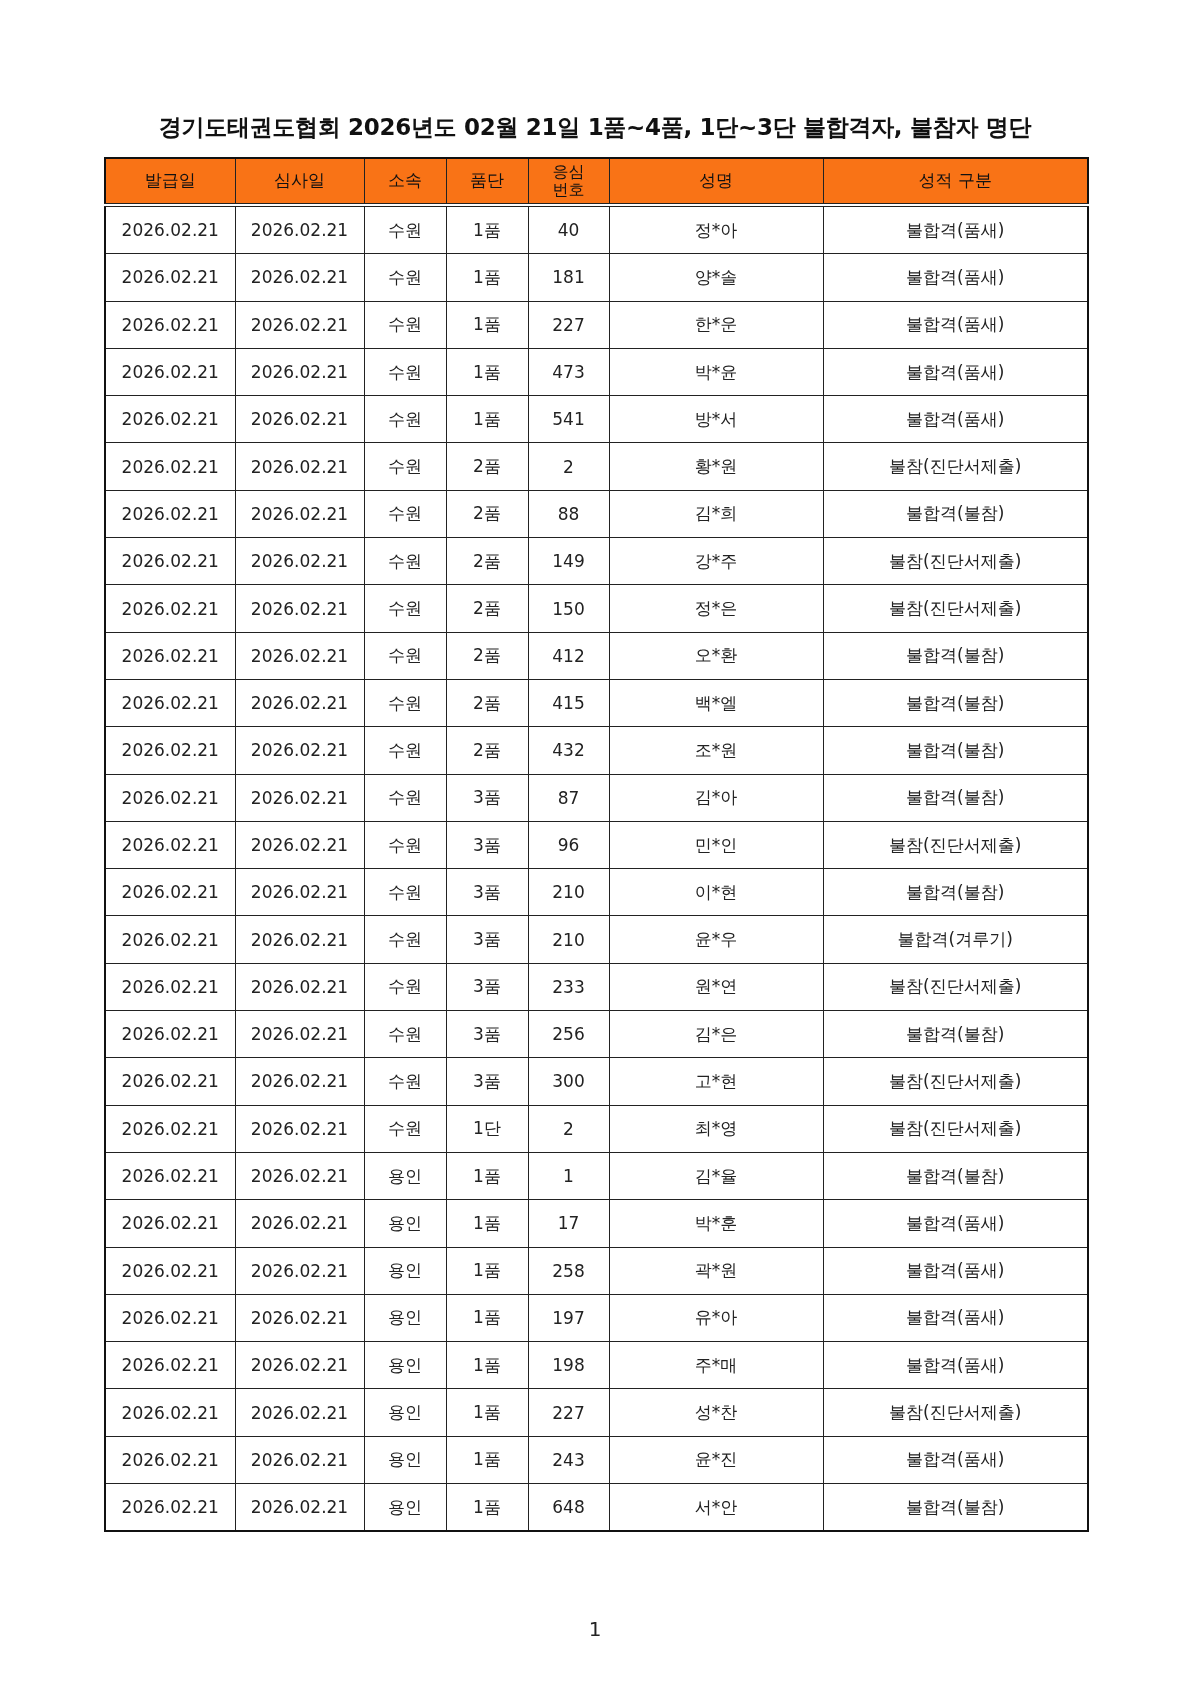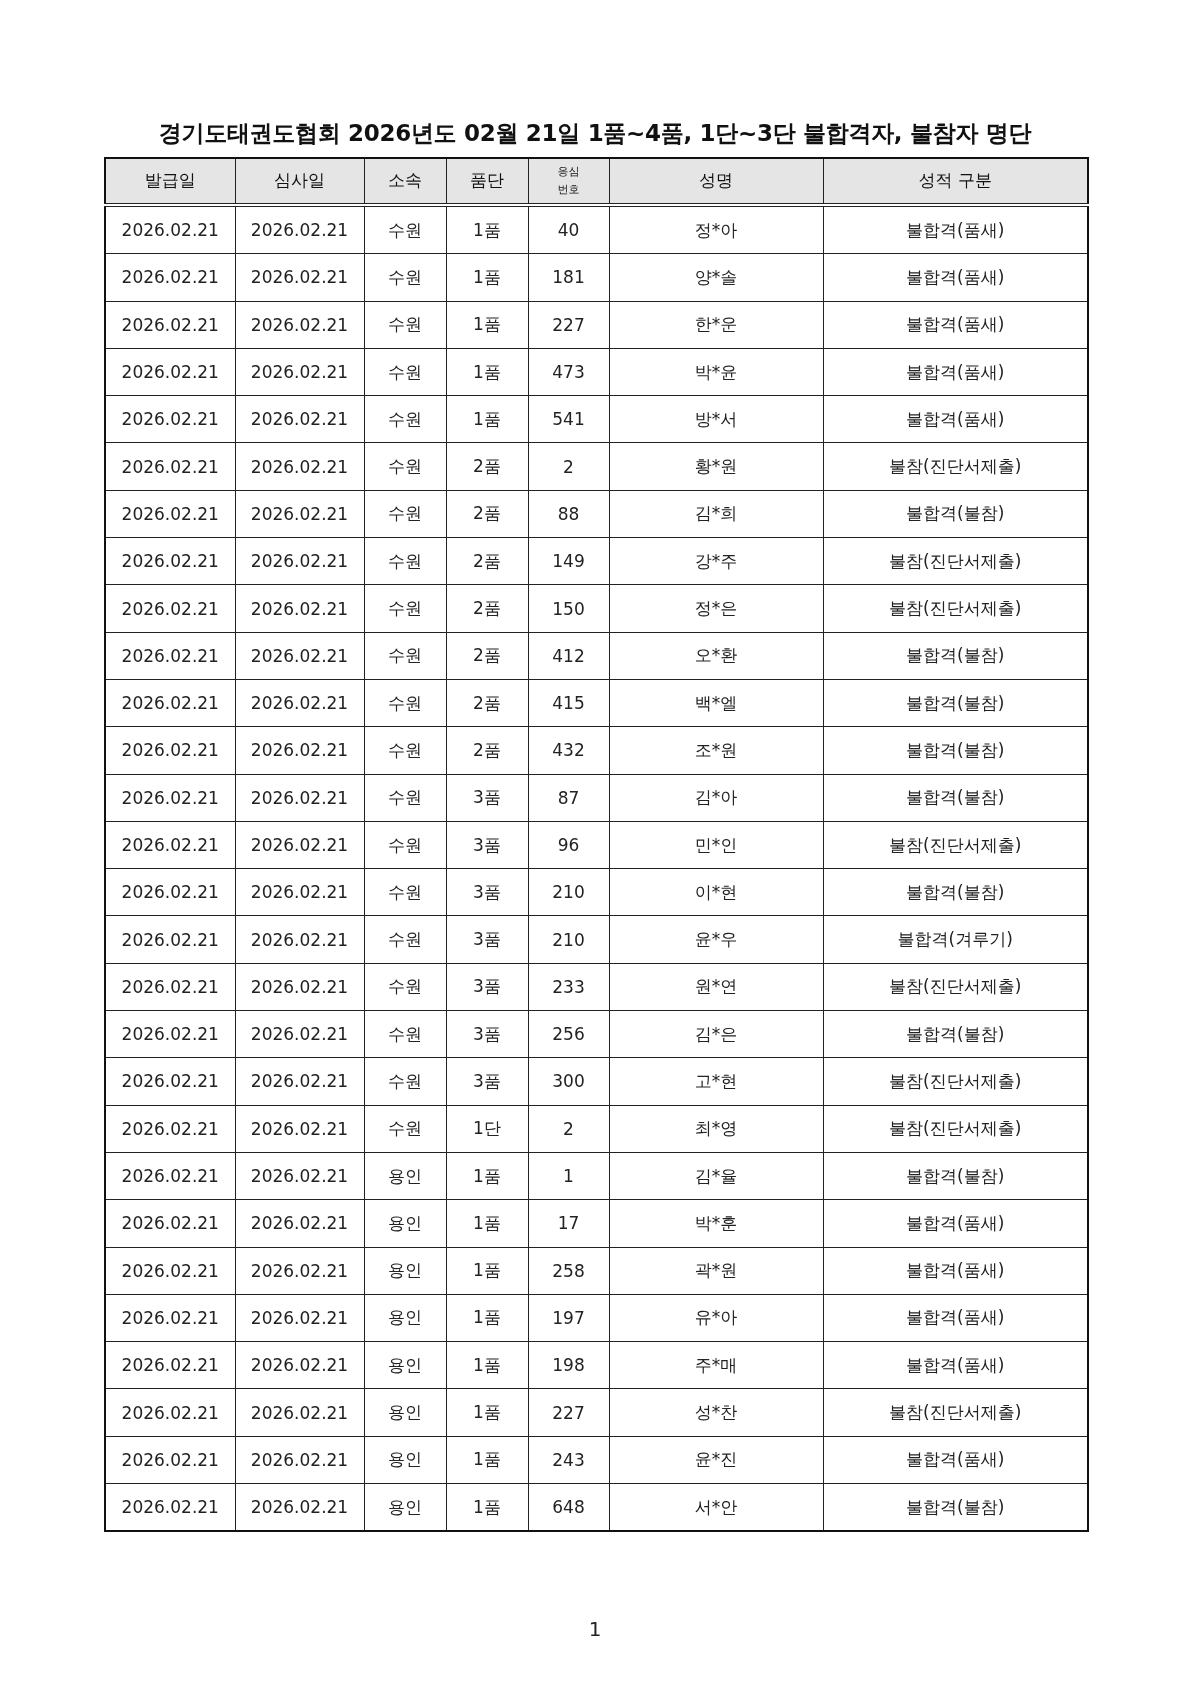--- a/index.html
+++ b/index.html
@@ -1,26 +1,26 @@
 <!DOCTYPE html>
 <html><head>
 <meta charset="utf-8">
 <style>
   html, body { margin: 0; padding: 0; background: #ffffff; }
   body { width: 1190px; height: 1682px; position: relative; overflow: hidden;
          font-family: "DejaVu Sans", "Liberation Sans", sans-serif; color: #1a1a1a; }
-  .title { position: absolute; top: 118px; left: 0; width: 1190px; text-align: center;
+  .title { position: absolute; top: 112px; left: 0; width: 1190px; text-align: center;
            font-size: 23px; font-weight: bold; letter-spacing: -0.3px; color: #111; }
   table.roster { position: absolute; top: 157px; left: 104px; width: 983px;
                  border-collapse: collapse; table-layout: fixed; border: 2px solid #111; }
   table.roster th, table.roster td { border: 1.5px solid #222; text-align: center;
                  vertical-align: middle; padding: 0; overflow: hidden; white-space: nowrap; }
-  table.roster thead th { background: #e5e5e5; height: 44px; font-size: 17px; font-weight: normal;
+  table.roster thead th { background: #f97316; height: 44px; font-size: 17px; font-weight: normal;
                  color: #111; border-bottom: 4px double #222; line-height: 1.05; }
-  table.roster thead th .two-line { font-size: 11px; display: inline-block; line-height: 18px; }
+  table.roster thead th .two-line { font-size: 16px; display: inline-block; line-height: 18px; }
   table.roster tbody td { height: 46.3px; font-size: 17px; color: #222; }
   .pagenum { position: absolute; top: 1617px; left: 0; width: 1190px; text-align: center;
              font-size: 20px; color: #222; }
 </style>
 </head>
 <body>
 
 <div class="title">경기도태권도협회 2026년도 02월 21일 1품~4품, 1단~3단 불합격자, 불참자 명단</div>
 
 <table class="roster">

